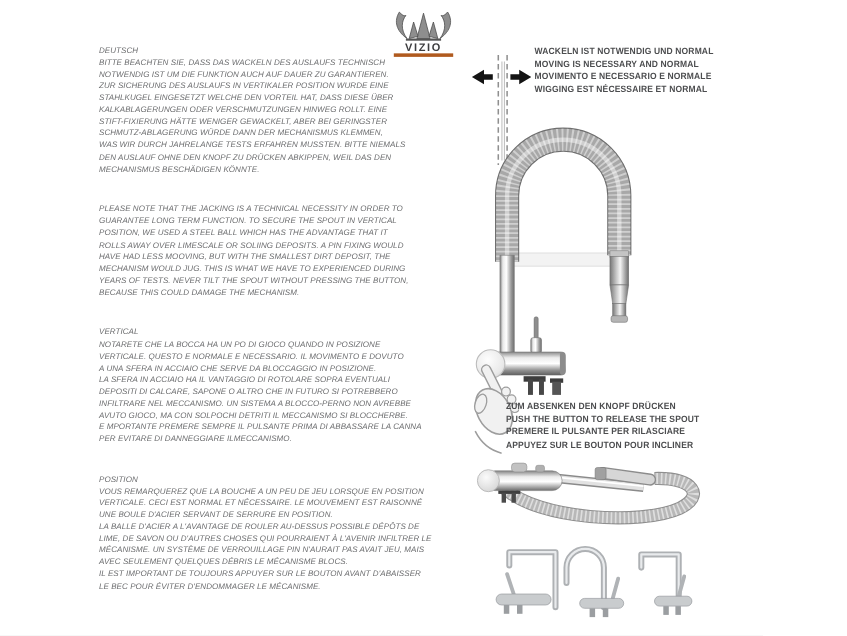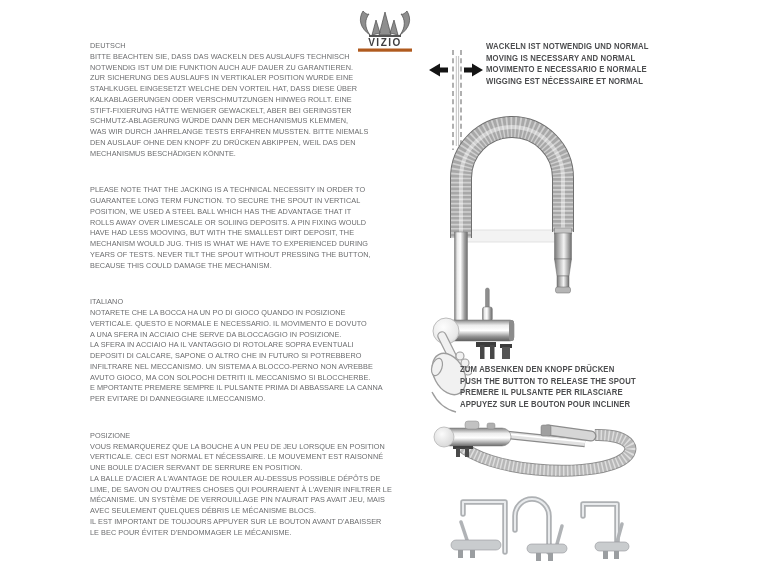--- a/index.html
+++ b/index.html
@@ -1,21 +1,21 @@
 <!DOCTYPE html>
 <html><head>
 <meta charset="utf-8">
 <style>
   html,body{margin:0;padding:0;background:#e9e9e9;}
   .page{
     position:relative;width:770px;height:578px;background:#ffffff;
     font-family:"Liberation Sans",sans-serif;overflow:hidden;margin:0 auto;
   }
   
-  .text-col{position:absolute;left:90px;top:41px;width:348px;}
+  .text-col{position:absolute;left:90px;top:41px;width:348px;font-style:italic;}
   .section{margin:0 0 26px 0;color:#6c6d6f;font-size:7.3px;line-height:10.75px;letter-spacing:.05px;}
   .section .heading{white-space:pre-line;}
   .section .body{white-space:pre-line;}
   
   .ann{
     position:absolute;color:#4c4d4f;font-size:8.3px;font-weight:bold;
     line-height:11.6px;letter-spacing:.15px;white-space:pre-line;
     transform:scaleX(.93);transform-origin:0 0;
   }
   .ann-wiggle{left:486px;top:41px;}
@@ -59,33 +59,33 @@
       <div class="body">PLEASE NOTE THAT THE JACKING IS A TECHNICAL NECESSITY IN ORDER TO
 GUARANTEE LONG TERM FUNCTION. TO SECURE THE SPOUT IN VERTICAL
 POSITION, WE USED A STEEL BALL WHICH HAS THE ADVANTAGE THAT IT
 ROLLS AWAY OVER LIMESCALE OR SOLIING DEPOSITS. A PIN FIXING WOULD
 HAVE HAD LESS MOOVING, BUT WITH THE SMALLEST DIRT DEPOSIT, THE
 MECHANISM WOULD JUG. THIS IS WHAT WE HAVE TO EXPERIENCED DURING
 YEARS OF TESTS. NEVER TILT THE SPOUT WITHOUT PRESSING THE BUTTON,
 BECAUSE THIS COULD DAMAGE THE MECHANISM.</div>
     </div>
     <div class="section">
-      <div class="heading">ITALIANO</div>
+      <div class="heading">VERTICAL</div>
       <div class="body">NOTARETE CHE LA BOCCA HA UN PO DI GIOCO QUANDO IN POSIZIONE
 VERTICALE. QUESTO E NORMALE E NECESSARIO. IL MOVIMENTO  E DOVUTO
 A UNA SFERA IN ACCIAIO CHE SERVE DA BLOCCAGGIO IN POSIZIONE.
 LA SFERA IN ACCIAIO HA IL VANTAGGIO DI ROTOLARE SOPRA EVENTUALI
 DEPOSITI DI CALCARE, SAPONE O ALTRO CHE IN FUTURO SI POTREBBERO
 INFILTRARE NEL MECCANISMO.  UN SISTEMA A BLOCCO-PERNO NON AVREBBE
 AVUTO GIOCO, MA CON SOLPOCHI DETRITI IL MECCANISMO SI BLOCCHERBE.
 E MPORTANTE PREMERE SEMPRE IL PULSANTE PRIMA DI ABBASSARE LA CANNA
 PER EVITARE DI DANNEGGIARE ILMECCANISMO.</div>
     </div>
     <div class="section">
-      <div class="heading">POSIZIONE</div>
+      <div class="heading">POSITION</div>
       <div class="body">VOUS REMARQUEREZ QUE LA BOUCHE A UN PEU DE JEU LORSQUE EN POSITION
 VERTICALE. CECI EST NORMAL ET NÉCESSAIRE. LE MOUVEMENT EST RAISONNÉ
 UNE BOULE D'ACIER SERVANT DE SERRURE EN POSITION.
 LA BALLE D'ACIER A L'AVANTAGE DE ROULER AU-DESSUS POSSIBLE DÉPÔTS DE
 LIME, DE SAVON OU D'AUTRES CHOSES QUI POURRAIENT À L'AVENIR INFILTRER LE
 MÉCANISME. UN SYSTÈME DE VERROUILLAGE PIN N'AURAIT PAS AVAIT JEU, MAIS
 AVEC SEULEMENT QUELQUES DÉBRIS LE MÉCANISME BLOCS.
 IL EST IMPORTANT DE TOUJOURS APPUYER SUR LE BOUTON AVANT D'ABAISSER
 LE BEC POUR ÉVITER D'ENDOMMAGER LE MÉCANISME.</div>
     </div>

